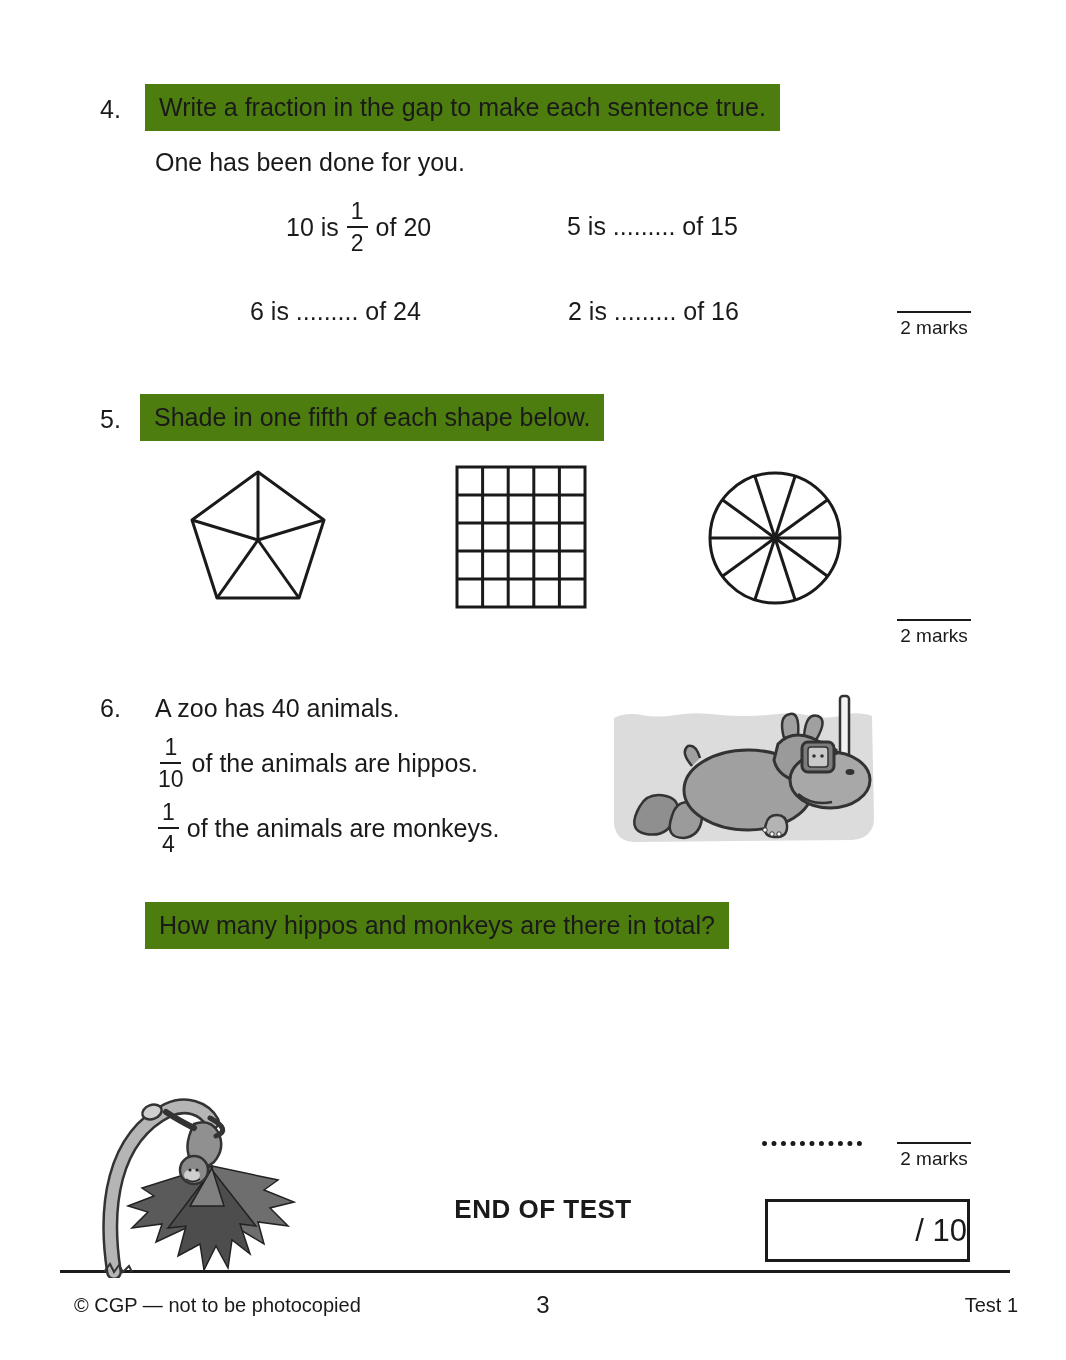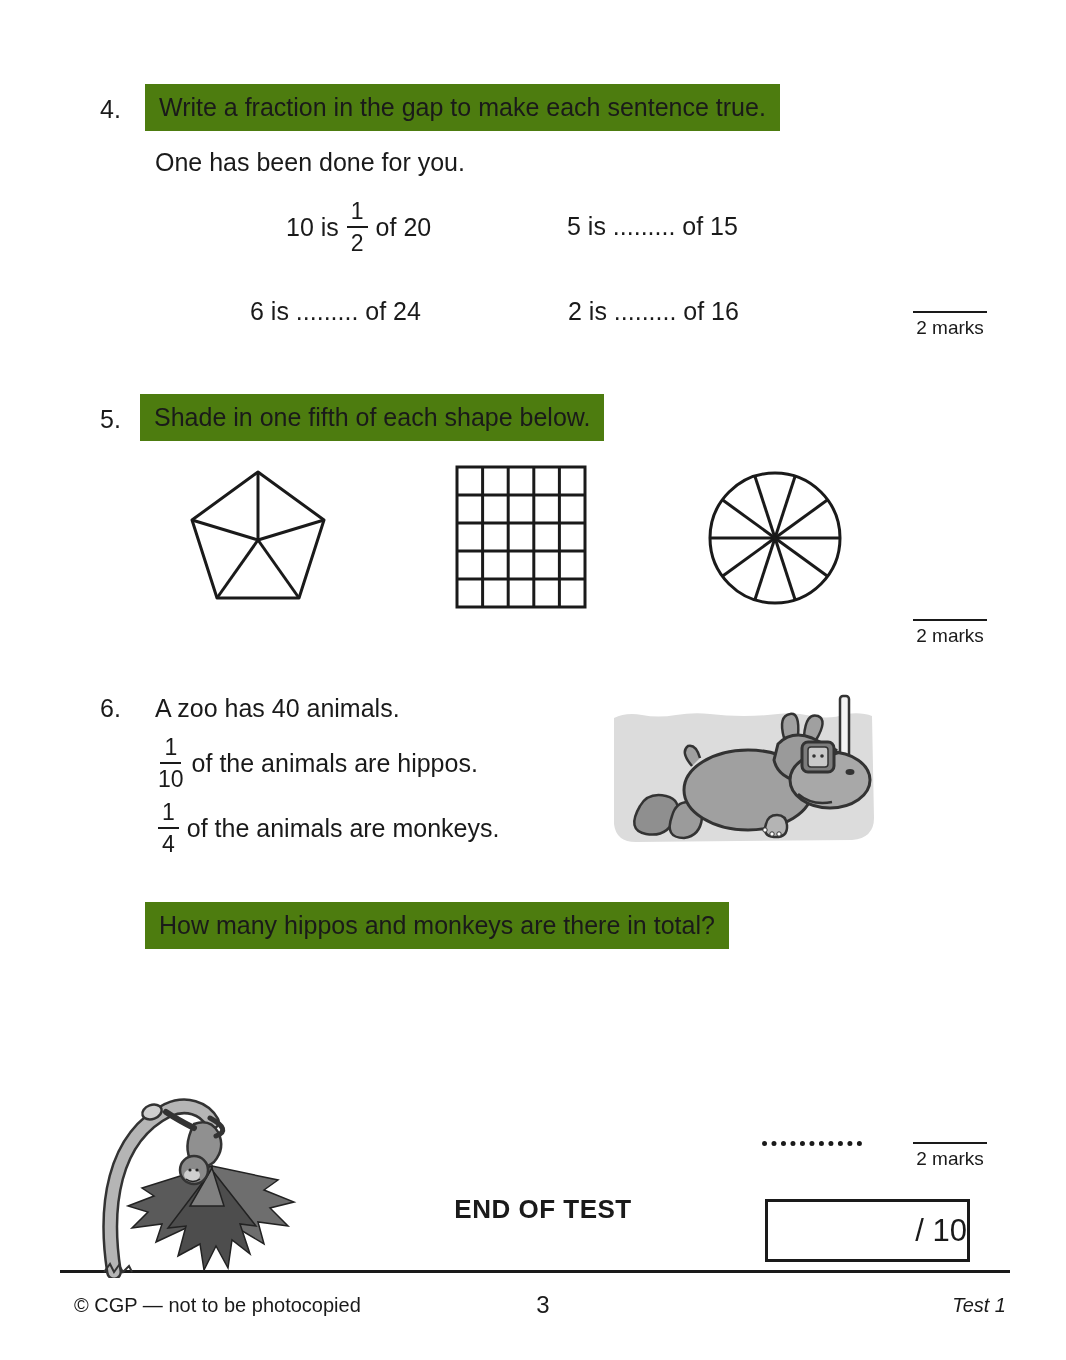--- a/index.html
+++ b/index.html
@@ -28,21 +28,20 @@
   .frac {
     display:inline-flex; flex-direction:column; align-items:center;
     line-height:1.05; font-size:23px; margin:0 8px;
   }
   .frac .num { padding:0 4px 3px; border-bottom:2.5px solid #1a1a1a; }
   .frac .den { padding-top:3px; }
   .marks {
     width:74px; text-align:center; font-size:19px;
     border-top:2.5px solid #1a1a1a; padding-top:4px;
     white-space:nowrap;
-    margin-left:16px;
   }
   .answer-dots {
     width:100px; height:8px;
     border-bottom:5px dotted #1a1a1a;
   }
   .endtest { font-size:26px; font-weight:bold; letter-spacing:0.5px; text-align:center; width:340px; }
   .scorebox {
     width:205px; height:63px;
     border:3px solid #1a1a1a;
     display:flex; align-items:center; justify-content:flex-end;
@@ -216,15 +215,15 @@
     <path d="M104,101 Q111,106 118,101" fill="none" stroke="#222" stroke-width="1.5"></path>
 
     <path d="M112,50 Q96,42 84,34" fill="none" stroke="#333" stroke-width="6" stroke-linecap="round"></path>
     <path d="M134,58 Q150,52 128,40" fill="none" stroke="#333" stroke-width="5" stroke-linecap="round"></path>
 
     <path d="M22,194 l6,-8 l4,8 l5,-7 l4,7 l6,-6 l3,6" fill="none" stroke="#333" stroke-width="2"></path>
   </svg>
 
   <div class="abs footer-left" style="left:74px; top:1294px;">© CGP — not to be photocopied</div>
   <div class="abs footer-page" style="left:513px; top:1291px;">3</div>
-  <div class="abs footer-right" style="right:60px; top:1294px;font-style:italic;">Test 1</div>
+  <div class="abs footer-right" style="right:48px; top:1294px;">Test 1</div>
 
 </div>
 
 </body></html>

